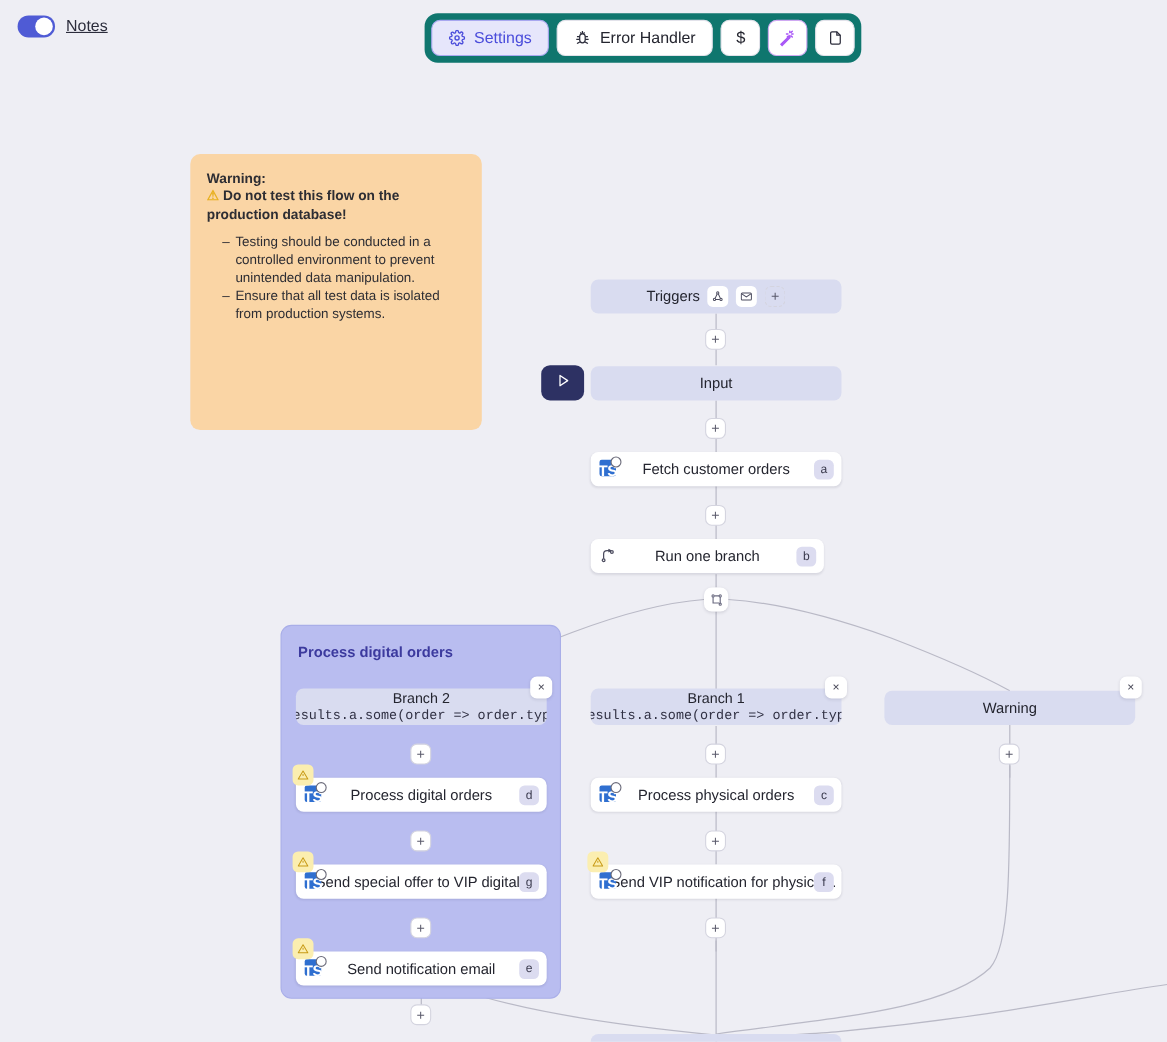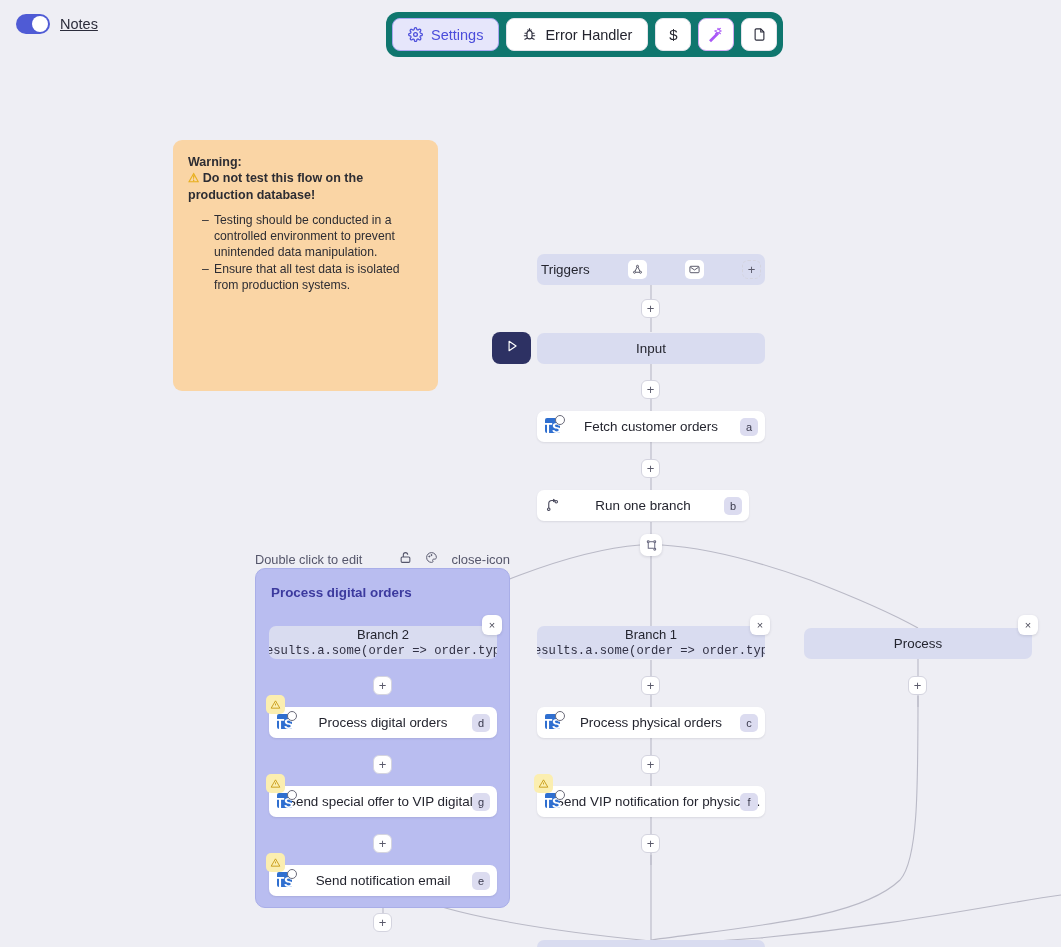--- a/index.html
+++ b/index.html
@@ -258,45 +258,26 @@
       <span>Warning:</span><br>
       <span style="color:#e8b020;">⚠</span>
       <span>Do not test this flow on the production database!</span>
     </div>
     <ul>
       <li>Testing should be conducted in a controlled environment to prevent unintended data manipulation.</li>
       <li>Ensure that all test data is isolated from production systems.</li>
     </ul>
   </div>
 
-  <div class="grouphdr">
-    <span>Double click to edit</span>
-    <span class="gicons">
-      <span>
-        <svg width="13" height="13" viewBox="0 0 24 24" fill="none" stroke="#55566b" stroke-width="2">
-          <rect x="4" y="11" width="16" height="10" rx="2"></rect>
-            <path d="M8 11V7a4 4 0 0 1 8 0"></path>
-        </svg>
-      </span>
-      <span>
-        <svg width="13" height="13" viewBox="0 0 24 24" fill="none" stroke="#55566b" stroke-width="1.8">
-          <path d="M12 21a9 9 0 1 1 9-9c0 1.7-1.3 3-3 3h-2a2 2 0 0 0-1.4 3.4A2 2 0 0 1 12 21z"></path>
-          <circle cx="8" cy="10" r="1" fill="#55566b"></circle>
-            <circle cx="12" cy="7.5" r="1" fill="#55566b"></circle>
-        </svg>
-      </span>
-      <span style="font-size:13px;color:#55566b;">close-icon</span>
-    </span>
-  </div>
   <div class="group">
     <div class="gtitle">Process digital orders</div>
   </div>
 
   <div class="node lav" style="left:537px;top:254px;width:228px;">
-    <span class="center" style="display:flex;align-items:center;justify-content:space-between;gap:7px;">
+    <span class="center" style="display:flex;align-items:center;justify-content:center;gap:7px;">
       <span>Triggers</span>
       <span style="width:19px;height:19px;border-radius:5px;background:#fff;display:flex;align-items:center;justify-content:center;">
         <svg width="11" height="11" viewBox="0 0 24 24" fill="none" stroke="#4b4b5e" stroke-width="2">
           <circle cx="12" cy="5" r="2.2"></circle>
             <circle cx="5.5" cy="18" r="2.2"></circle>
             <circle cx="18.5" cy="18" r="2.2"></circle>
           <path d="M10.8 7L6.8 15.8M13.2 7l4 8.8M8 18h8"></path>
         </svg>
       </span>
       <span style="width:19px;height:19px;border-radius:5px;background:#fff;display:flex;align-items:center;justify-content:center;">
@@ -450,20 +431,20 @@
   </div>
   <div class="warnflag" style="left:534px;top:774px;">
     <svg width="11" height="11" viewBox="0 0 24 24" fill="none" stroke="#c89a15" stroke-width="2" stroke-linejoin="round">
       <path d="M12 4L2.5 20h19z"></path>
         <path d="M12 10v4M12 17h.01"></path>
     </svg>
   </div>
   <div class="plus" style="left:641px;top:834px;">+</div>
 
   <div class="node lav" style="left:804px;top:628px;width:228px;">
-    <span class="center">Process</span>
+    <span class="center">Warning</span>
   </div>
   <div class="closebtn" style="left:1018px;top:615px;">×</div>
   <div class="plus" style="left:908px;top:676px;">+</div>
 
   <div class="node lav" style="left:537px;top:940px;width:228px;"></div>
 
 </div>
 
 </body></html>

